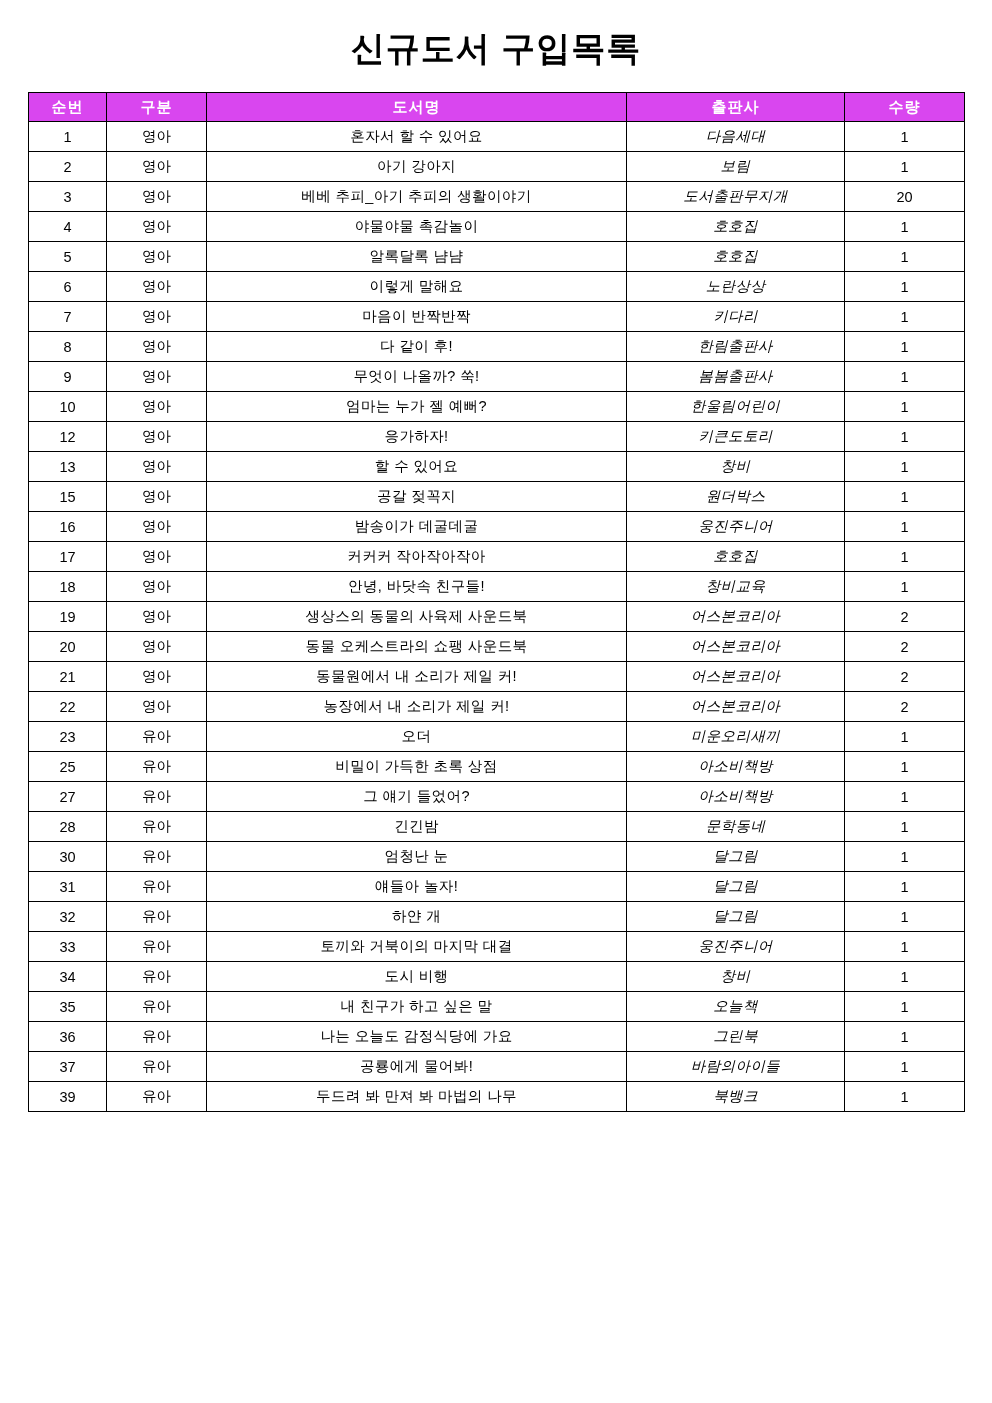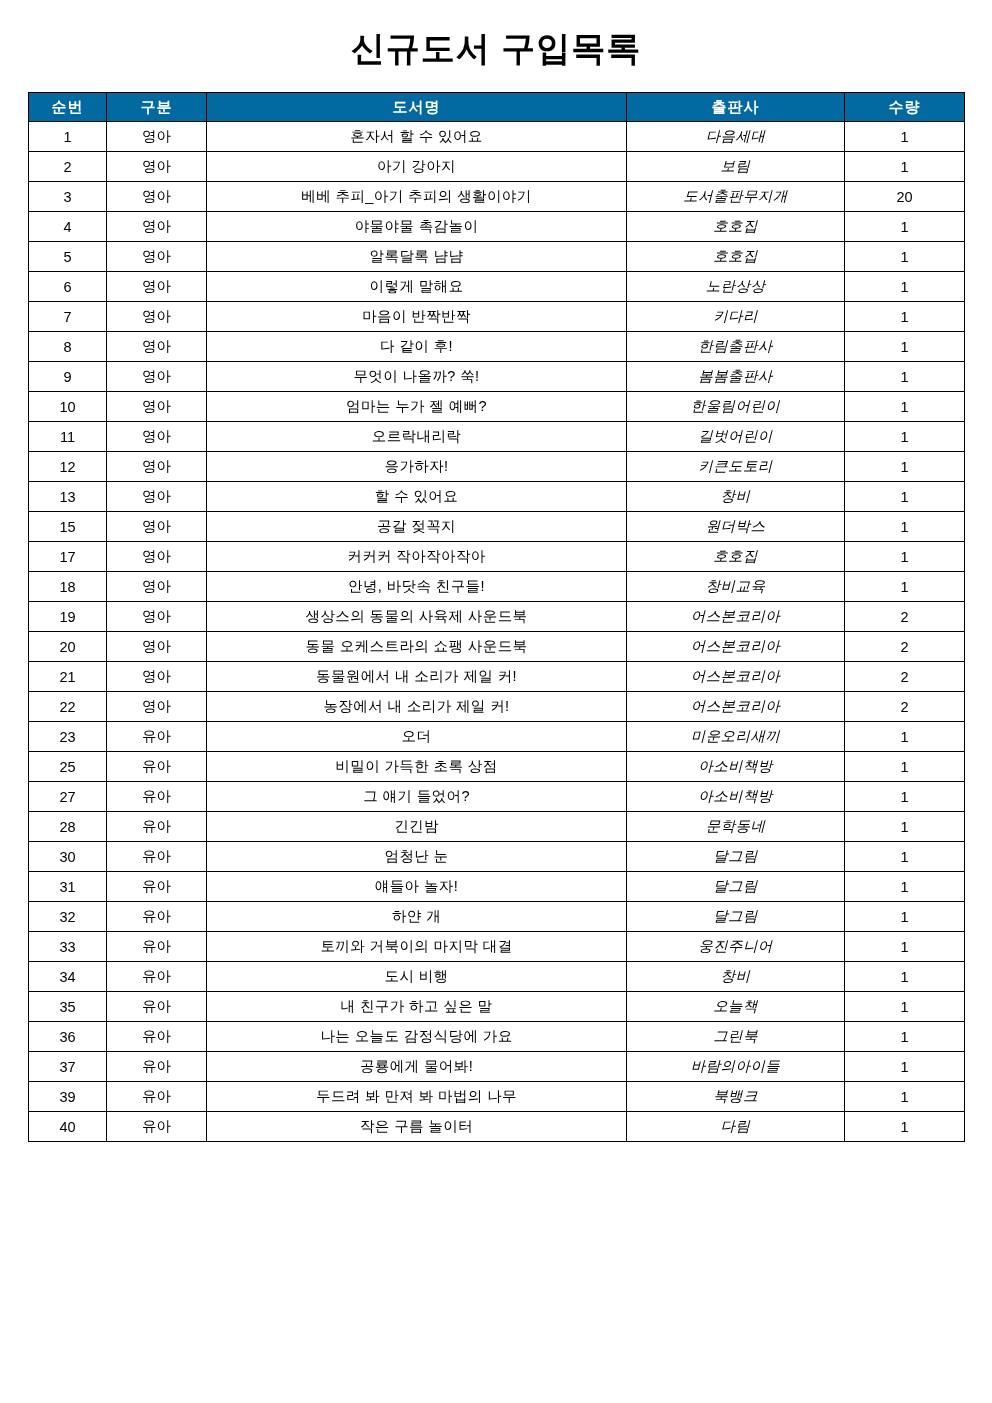--- a/index.html
+++ b/index.html
@@ -36,21 +36,21 @@
   table.book-table td {
     border: 1px solid #000000;
     font-size: 14.5px;
     text-align: center;
     height: 29px;
     padding: 0 2px;
     overflow: hidden;
     white-space: nowrap;
   }
   table.book-table thead th {
-    background: #0369a1;
+    background: #d946ef;
     color: #ffffff;
     font-weight: bold;
     font-size: 15px;
     height: 28px;
     letter-spacing: 1px;
   }
   
   col.c-no    { width: 78px; }
   col.c-cat   { width: 100px; }
   col.c-title { width: 420px; }
@@ -152,45 +152,45 @@
           <td class="col-qty">1</td>
         </tr>
         <tr>
           <td class="col-no">10</td>
           <td class="col-cat">영아</td>
           <td class="col-title">엄마는 누가 젤 예뻐?</td>
           <td class="col-pub">한울림어린이</td>
           <td class="col-qty">1</td>
         </tr>
         <tr>
-          <td class="col-no">11</td>
-          <td class="col-cat">영아</td>
-          <td class="col-title">오르락내리락</td>
-          <td class="col-pub">길벗어린이</td>
-          <td class="col-qty">1</td>
-        </tr>
-        <tr>
           <td class="col-no">12</td>
           <td class="col-cat">영아</td>
           <td class="col-title">응가하자!</td>
           <td class="col-pub">키큰도토리</td>
           <td class="col-qty">1</td>
         </tr>
         <tr>
           <td class="col-no">13</td>
           <td class="col-cat">영아</td>
           <td class="col-title">할 수 있어요</td>
           <td class="col-pub">창비</td>
           <td class="col-qty">1</td>
         </tr>
         <tr>
           <td class="col-no">15</td>
           <td class="col-cat">영아</td>
           <td class="col-title">공갈 젖꼭지</td>
           <td class="col-pub">원더박스</td>
+          <td class="col-qty">1</td>
+        </tr>
+        <tr>
+          <td class="col-no">16</td>
+          <td class="col-cat">영아</td>
+          <td class="col-title">밤송이가 데굴데굴</td>
+          <td class="col-pub">웅진주니어</td>
           <td class="col-qty">1</td>
         </tr>
         <tr>
           <td class="col-no">17</td>
           <td class="col-cat">영아</td>
           <td class="col-title">커커커 작아작아작아</td>
           <td class="col-pub">호호집</td>
           <td class="col-qty">1</td>
         </tr>
         <tr>
@@ -312,23 +312,16 @@
           <td class="col-pub">바람의아이들</td>
           <td class="col-qty">1</td>
         </tr>
         <tr>
           <td class="col-no">39</td>
           <td class="col-cat">유아</td>
           <td class="col-title">두드려 봐 만져 봐 마법의 나무</td>
           <td class="col-pub">북뱅크</td>
           <td class="col-qty">1</td>
         </tr>
-        <tr>
-          <td class="col-no">40</td>
-          <td class="col-cat">유아</td>
-          <td class="col-title">작은 구름 놀이터</td>
-          <td class="col-pub">다림</td>
-          <td class="col-qty">1</td>
-        </tr>
       </tbody>
   </table>
 
 </div>
 
 </body></html>

